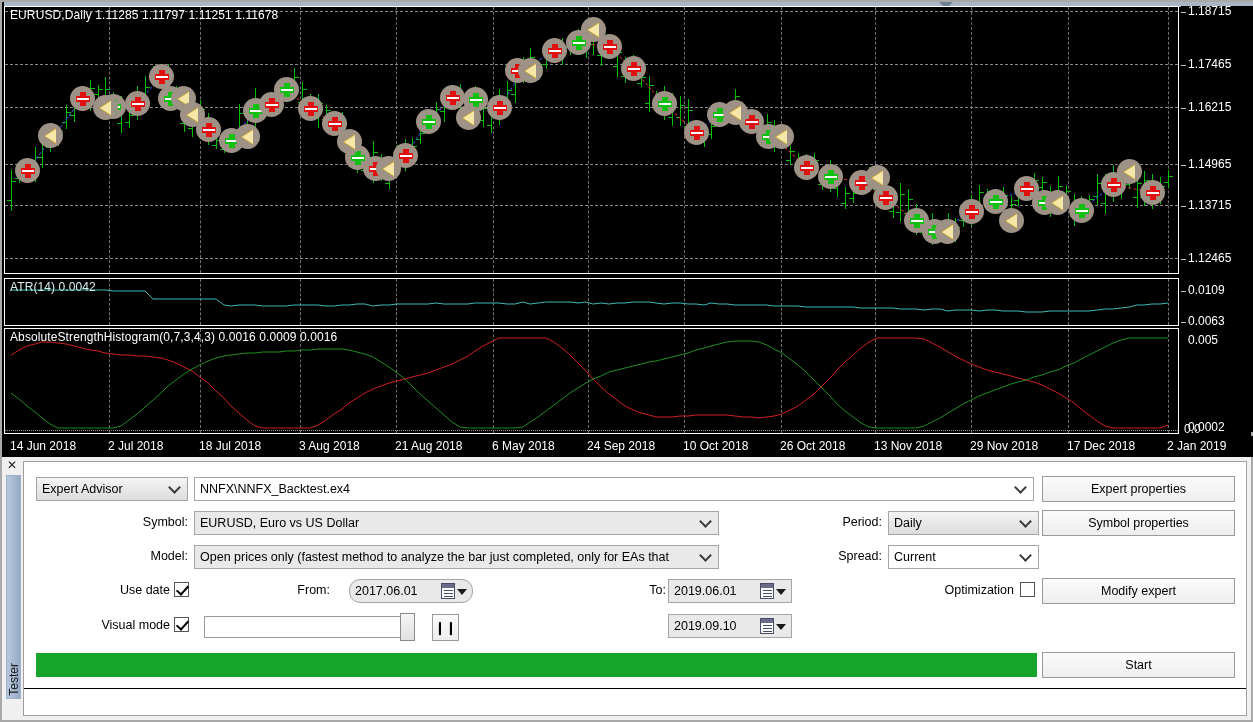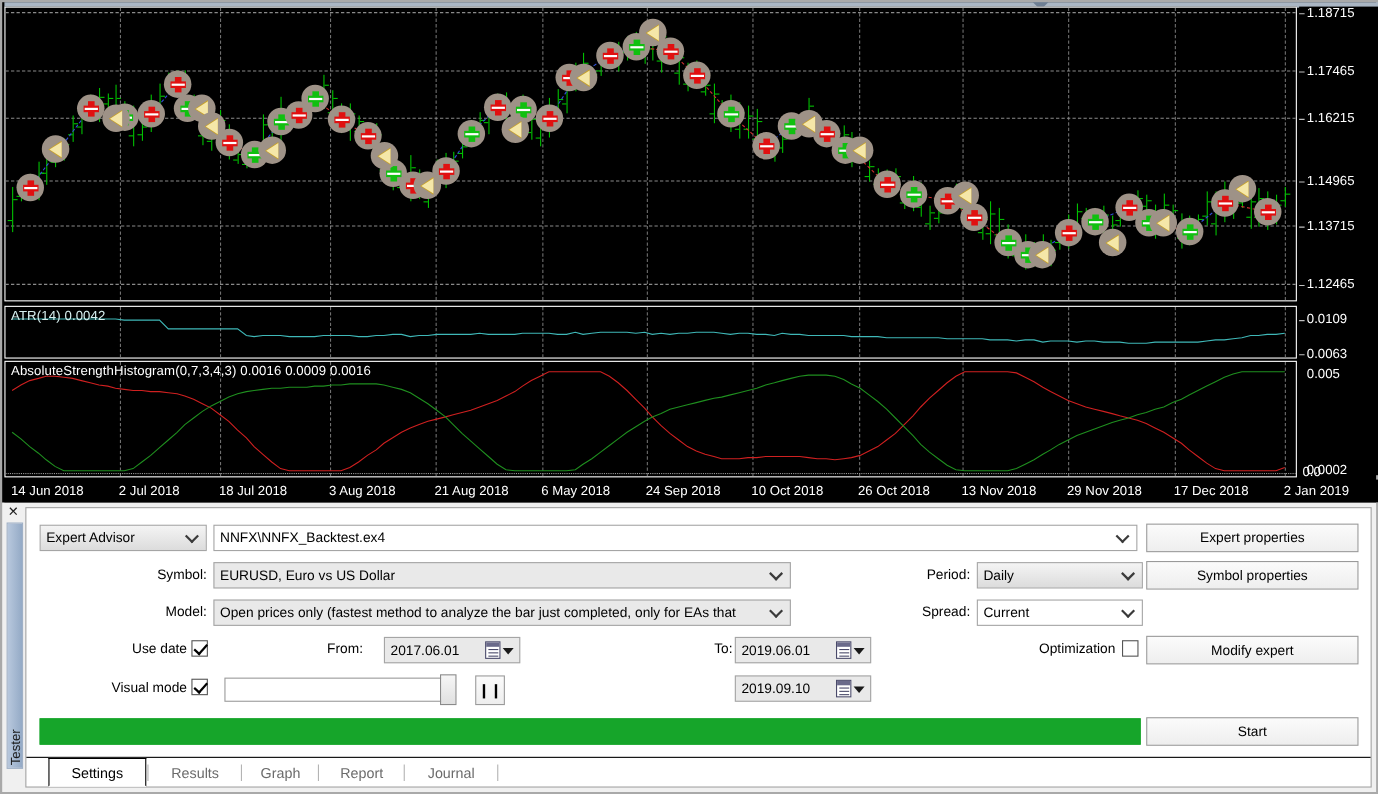--- a/index.html
+++ b/index.html
@@ -1272,20 +1272,21 @@
           </div>
           <div class="marker" style="left: 1112px; top: 152px;">
             <div class="glyph">
               <div style="position: absolute; left: 0px; top: 0px; width: 16px; height: 16px;">
                 <div class="arrow-left-edge"></div>
                 <div class="arrow-left"></div>
               </div>
             </div>
           </div>
         </div>
+      <div class="pane-label">EURUSD,Daily  1.11285 1.11797 1.11251 1.11678</div>
     </div>
 
     <div class="pane" id="pane-atr">
       <div class="pane-body" id="atr-body">
           <div class="vgrid" style="left: 104px;"></div>
           <div class="vgrid" style="left: 195px;"></div>
           <div class="vgrid" style="left: 295px;"></div>
           <div class="vgrid" style="left: 391px;"></div>
           <div class="vgrid" style="left: 488px;"></div>
           <div class="vgrid" style="left: 583px;"></div>
@@ -1409,21 +1410,21 @@
       <div class="lbl" style="left:770px; top:83px; width:88px;">Spread:</div>
       <div class="ddl" style="left:864px; top:83px; width:151px;">
         <span>Current</span>
         <span class="chev"></span>
       </div>
 
       <div class="lbl" style="left:70px; top:117px; width:76px;">Use date</div>
       <div class="cbx checked" style="left:150px; top:120px;"></div>
 
       <div class="lbl" style="left:240px; top:117px; width:66px;">From:</div>
-      <div class="datefield" style="left:325px; top:117px; width:124px;">
+      <div class="datefield" style="left:325px; top:117px; width:124px;border-radius:11px;">
         <span>2017.06.01</span>
         <span class="cal"></span>
         <span class="dd"></span>
       </div>
 
       <div class="lbl" style="left:590px; top:117px; width:52px;">To:</div>
       <div class="datefield" style="left:644px; top:117px; width:124px;">
         <span>2019.06.01</span>
         <span class="cal"></span>
         <span class="dd"></span>
@@ -1452,27 +1453,15 @@
         <span class="cal"></span>
         <span class="dd"></span>
       </div>
 
       <div id="progressbar" style="left:12px; top:191px; width:1001px; height:24px;"></div>
       <div class="btn" style="left:1018px; top:190px; width:193px; height:26px;">
         <span>Start</span>
       </div>
 
       <div id="tabstrip-line"></div>
-      <div class="tabbar" id="tabbar">
-          <div class="tab active" style="left: 20px; width: 88.8px;">Settings</div>
-          <div class="tabsep" style="left: 109.8px;"></div>
-          <div class="tab" style="left: 112.8px; width: 81.2px;">Results</div>
-          <div class="tabsep" style="left: 195px;"></div>
-          <div class="tab" style="left: 198px; width: 66px;">Graph</div>
-          <div class="tabsep" style="left: 265px;"></div>
-          <div class="tab" style="left: 268px; width: 73.6px;">Report</div>
-          <div class="tabsep" style="left: 342.6px;"></div>
-          <div class="tab" style="left: 345.6px; width: 81.2px;">Journal</div>
-          <div class="tabsep" style="left: 427.8px;"></div>
-        </div>
     </div>
   </div>
 </div>
 
 </body></html>

